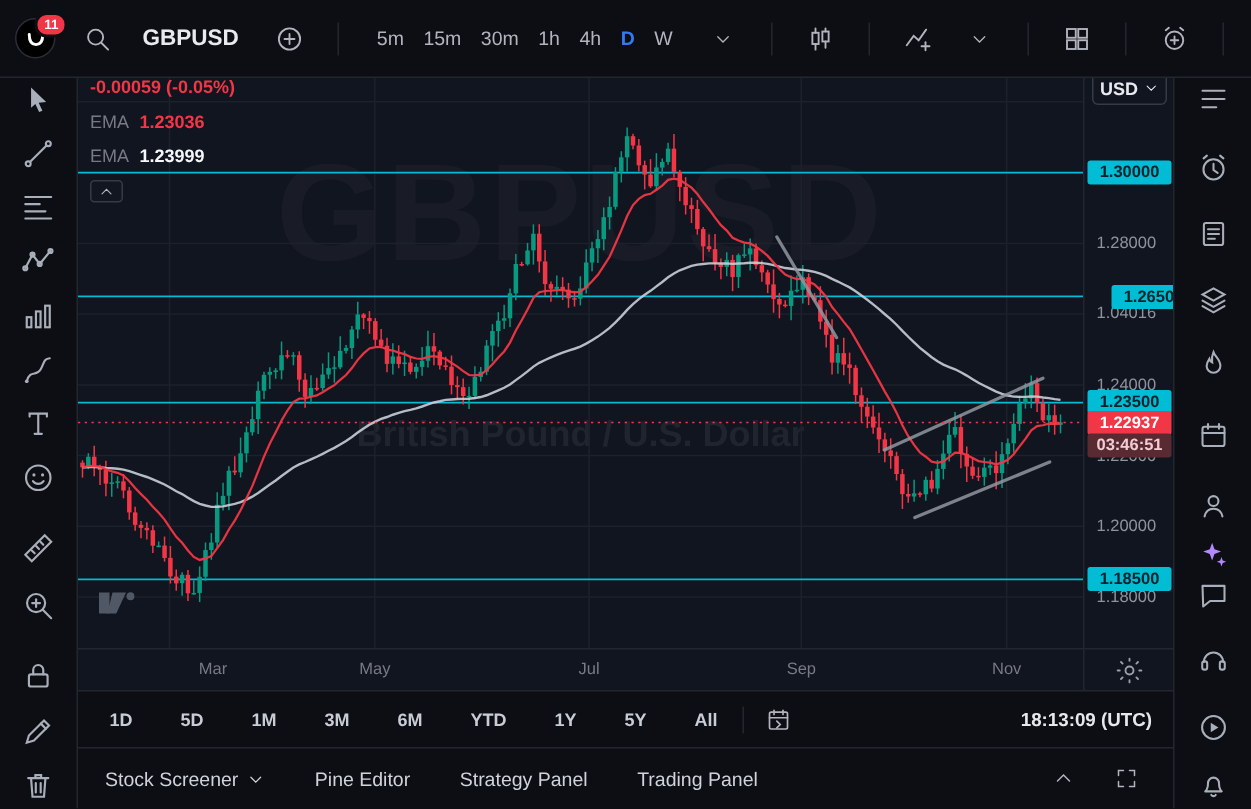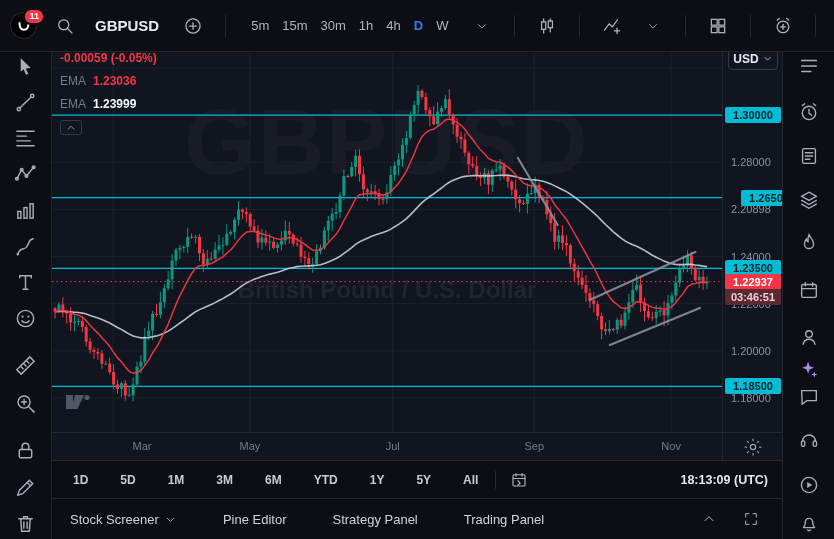--- a/index.html
+++ b/index.html
@@ -80,21 +80,21 @@
   .range-bar{position:absolute;left:52px;top:460px;width:730px;height:38px;background:var(--chrome-bg);
     border-top:1px solid var(--border);display:flex;align-items:center;padding:0 14px;z-index:4}
   .ranges{display:flex;align-items:center;gap:18px}
   .range-btn{padding:4px 7px;font-size:12px;font-weight:600;color:#c7ccd6;border-radius:4px;cursor:pointer}
   .rb-sep{width:1px;height:18px;background:var(--border);margin:0 10px}
   .clock{font-size:12.5px;font-weight:700;color:#e6e8ee;cursor:pointer}
 
   
   .bottom-tabs{position:absolute;left:52px;top:498px;width:730px;height:41px;background:var(--chrome-bg);
     border-top:1px solid var(--border);display:flex;align-items:center;padding:0 18px;z-index:4}
-  #tabs{display:flex;align-items:flex-end;gap:46px}
+  #tabs{display:flex;align-items:flex-end;gap:33px}
   .btab{font-size:13px;color:#cfd3dc;display:flex;align-items:center;gap:5px;cursor:pointer;white-space:nowrap}
   .panel-icons{display:flex;align-items:center;gap:16px;color:#aab0bb}
 </style>
 </head>
 <body>
 
 <div class="app">
 
   <div class="topbar">
     <div class="avatar">
@@ -693,21 +693,21 @@
     <div class="currency-btn">
       <span>USD</span>
       <span style="display:flex">
           <svg viewBox="0 0 24 24" width="11" height="11" fill="none" stroke="currentColor" stroke-width="1.5" stroke-linecap="round">
             <polyline points="6,9.5 12,15.5 18,9.5"></polyline>
           </svg>
         </span>
     </div>
     <div id="axis-labels">
         <div class="axis-plain" style="top: 118.26px;">1.28000</div>
-        <div class="axis-plain" style="top: 165.417px;">2.20898</div>
+        <div class="axis-plain" style="top: 165.417px;">1.04016</div>
         <div class="axis-plain" style="top: 212.575px;">1.24000</div>
         <div class="axis-plain" style="top: 259.732px;">1.22000</div>
         <div class="axis-plain" style="top: 306.889px;">1.20000</div>
         <div class="axis-plain" style="top: 354.047px;">1.18000</div>
         <div class="badge cyan" style="top: 69.1023px;">1.30000</div>
         <div class="badge cyan" style="top: 151.628px; margin-left: 16px;">1.26500</div>
         <div class="badge cyan" style="top: 222.364px;">1.23500</div>
         <div class="badge cyan" style="top: 340.257px;">1.18500</div>
         <div class="badge red" style="top: 235.639px;">1.22937</div>
         <div class="badge countdown" style="top: 250.639px;">03:46:51</div>

